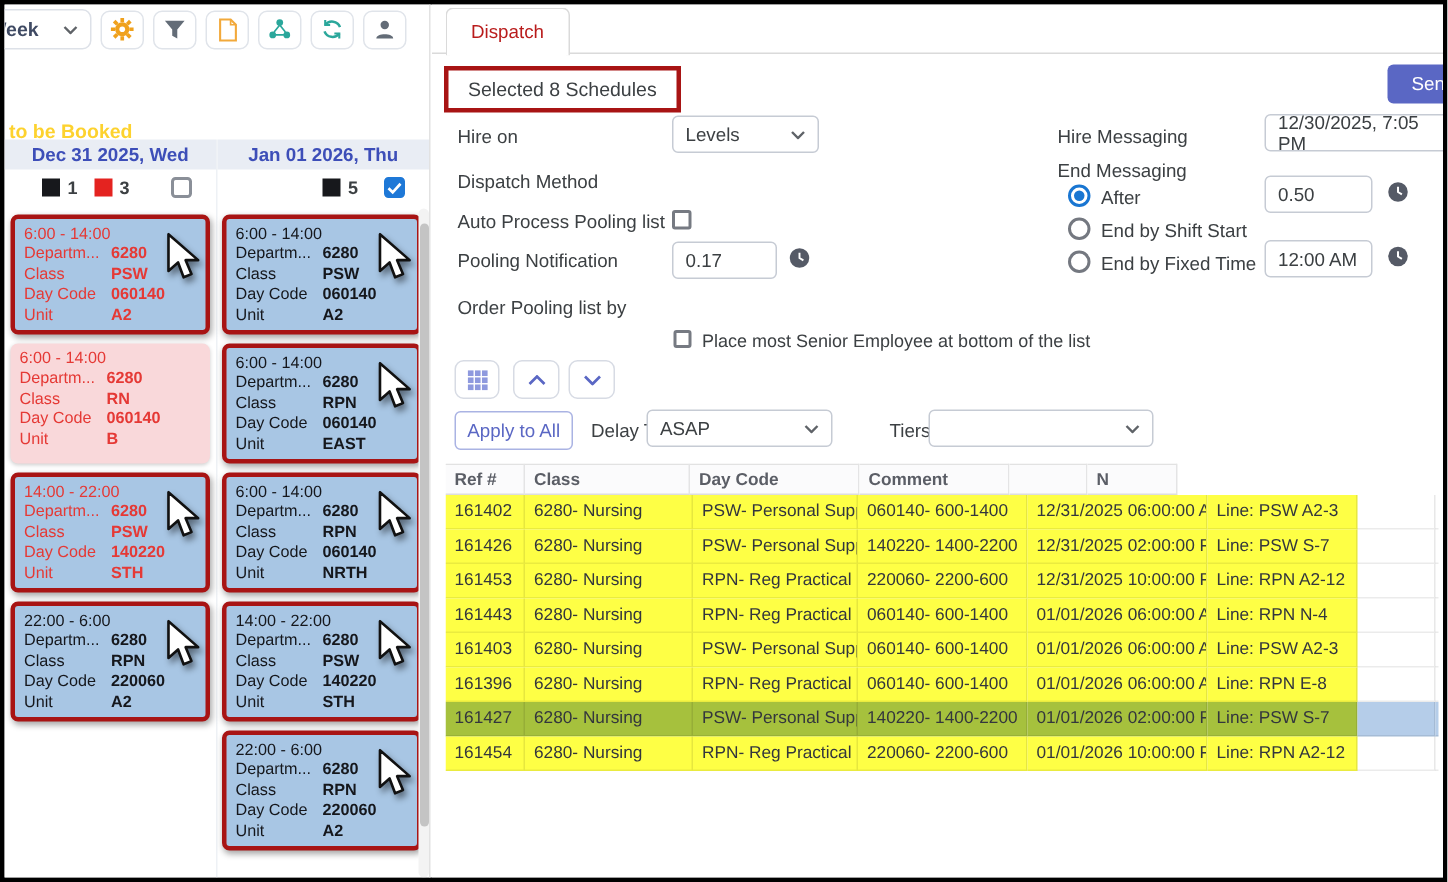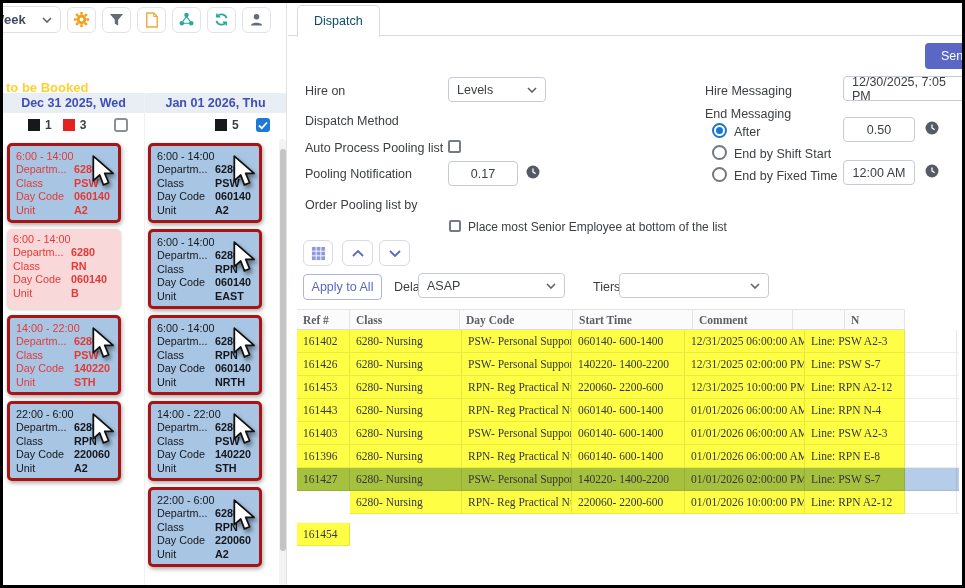--- a/index.html
+++ b/index.html
@@ -15,51 +15,51 @@
   .date-cell{position:absolute;top:90px;height:20px;background:#e9edf4;display:flex;align-items:center;justify-content:center;color:#3d4eb8;font-weight:bold;font-size:12.5px;}
   .count-cell{position:absolute;top:112px;height:22px;}
   .count-group{position:absolute;top:3px;display:flex;align-items:center;}
   .sq{width:12px;height:12px;margin-right:5px;display:inline-block;}
   .sq.black{background:#17181c;}
   .sq.red{background:#e42320;}
   .cnum{font-size:12px;font-weight:bold;color:#3c4043;margin-right:11px;}
   .cb2{position:absolute;right:16px;top:3px;width:14px;height:14px;border:2px solid #8a8f98;border-radius:3px;background:#fff;display:flex;align-items:center;justify-content:center;}
   .cb2.checked{background:#1e78d7;border-color:#1e78d7;}
   .colline{position:absolute;left:141px;top:90px;bottom:0;width:1px;background:#eef1f5;}
-  .card{position:absolute;width:114px;height:80px;border-radius:5px;padding:4px 6px;font-size:10.8px;line-height:13.4px;box-shadow:1px 2px 4px rgba(0,0,0,.35);cursor:pointer;}
+  .card{position:absolute;width:133px;height:80px;border-radius:5px;padding:4px 6px;font-size:10.8px;line-height:13.4px;box-shadow:1px 2px 4px rgba(0,0,0,.35);cursor:pointer;}
   .card.sel{border:3px solid #a81414;}
   .card.bg-blue{background:#a8c6e4;}
   .card.bg-pink{background:#f9d8da;box-shadow:0 1px 3px rgba(0,0,0,.2);}
   .card.txt-red{color:#e53935;}
   .card.txt-dark{color:#15171c;}
   .crow{display:flex;}
   .crow .lbl{width:58px;}
   .crow .val{font-weight:bold;}
   .cursor{position:absolute;top:9px;right:2px;filter:drop-shadow(2px 3px 2px rgba(0,0,0,.45));}
   .vscroll{position:absolute;left:276px;top:136px;width:7px;height:446px;background:#f3f3f3;border-radius:4px;}
   .vthumb{position:absolute;left:0.5px;width:6px;top:10px;height:402px;background:#c4c4c4;border-radius:3px;cursor:pointer;}
 
   
   .right-panel{position:absolute;left:285px;top:0;right:0;height:100%;overflow:hidden;background:#fff;}
   .tabbar{position:absolute;top:0;left:0;right:0;height:33px;border-bottom:1px solid #dadada;}
-  .tab{position:absolute;left:9px;top:2px;height:32px;line-height:30px;padding:0 16px;background:#fff;border:1px solid #dadada;border-bottom:none;border-radius:5px 5px 0 0;font-size:12.5px;color:#0c4a6e;z-index:2;cursor:pointer;}
+  .tab{position:absolute;left:9px;top:2px;height:32px;line-height:30px;padding:0 16px;background:#fff;border:1px solid #dadada;border-bottom:none;border-radius:5px 5px 0 0;font-size:12.5px;color:#b91c1c;z-index:2;cursor:pointer;}
   .sel-banner{position:absolute;left:8px;top:41px;border:3px solid #a81414;padding:5px 13px;font-size:13px;color:#3c4043;background:#fff;z-index:1;}
   .flabel{position:absolute;font-size:12.5px;color:#3c4043;white-space:nowrap;}
   .select{position:absolute;height:25px;border:1px solid #c6cbd4;border-radius:4px;background:#fff;display:flex;align-items:center;justify-content:space-between;padding:0 8px;font-size:12.5px;color:#3c4043;cursor:pointer;}
   .input-box{position:absolute;height:25px;border:1px solid #c6cbd4;border-radius:4px;background:#fff;display:flex;align-items:center;font-size:12.5px;color:#3c4043;padding:0 8px;}
-  .input-box.right{justify-content:center;}
+  .input-box.right{justify-content:flex-start;}
   .cb{position:absolute;width:13px;height:13px;border:2px solid #767a82;border-radius:2px;background:#fff;cursor:pointer;}
   .radio{position:absolute;width:15px;height:15px;border:2px solid #747880;border-radius:50%;background:#fff;cursor:pointer;}
   .radio.sel{border-color:#1976d2;}
   .radio.sel::after{content:"";position:absolute;inset:2px;background:#1976d2;border-radius:50%;}
   .clockbtn{position:absolute;width:16px;height:16px;border:none;background:transparent;padding:0;cursor:pointer;}
   .send-btn{position:absolute;left:637px;top:40px;height:26px;padding:0 16px;background:#5a67c4;color:#fff;border:none;border-radius:4px;font-size:12.5px;cursor:pointer;}
   .sqbtn{position:absolute;width:31px;height:26px;border:1px solid #d7dbe4;border-radius:6px;background:#fff;display:flex;align-items:center;justify-content:center;padding:0;cursor:pointer;}
   .apply-btn{position:absolute;left:15px;top:271px;width:79px;height:26px;border:1px solid #aab3e3;border-radius:4px;background:#fff;color:#5a67c4;font-size:12.5px;cursor:pointer;}
-  .sched-table{position:absolute;left:9px;top:306px;width:662px;overflow:hidden;font-family:Liberation Serif, serif;}
+  .sched-table{position:absolute;left:9px;top:306px;width:662px;overflow:hidden;}
   .trow{display:flex;width:720px;}
   .tcell{height:23px;line-height:22px;padding:0 6px;font-size:11.5px;color:#33363d;border-bottom:1px solid rgba(0,0,0,0.08);border-right:1px solid rgba(0,0,0,0.09);overflow:hidden;white-space:nowrap;}
   .thead .tcell{height:21px;line-height:20px;color:#5b5e66;font-weight:bold;background:#fbfbfc;border-top:1px solid #e2e2e2;border-bottom:1px solid #ddd;}
   .tcell.hl{background:#feff45;}
   .tcell.hlsel{background:#a6c13d;}
   .tcell.restsel{background:#b5cde9;}
   .trow.data{cursor:pointer;}
 </style>
 </head>
 <body>
@@ -351,20 +351,23 @@
     <div class="vscroll">
         <div class="vthumb"></div>
       </div>
   </div>
 
   <div class="right-panel">
     <div class="tabbar">
       <div class="tab">Dispatch</div>
     </div>
 
+    <div class="sel-banner">
+      <span>Selected 8 Schedules</span>
+    </div>
     <button class="send-btn">Send</button>
 
     <span class="flabel" style="left:17px;top:81px">Hire on</span>
     <div class="select" style="left:160px;top:74px;width:98px">
       <span>Levels</span>
       <svg width="10" height="6" viewBox="0 0 10 6">
           <path d="M1 1 L5 5 L9 1" stroke="#5f6368" stroke-width="1.6" fill="none"></path>
         </svg>
     </div>
 
@@ -442,40 +445,39 @@
         </svg>
     </button>
     <button class="sqbtn" style="left:91px;top:237px">
       <svg width="12" height="7" viewBox="0 0 12 7">
           <path d="M1 1 L6 6 L11 1" stroke="#5a67c4" stroke-width="1.8" fill="none"></path>
         </svg>
     </button>
 
     <button class="apply-btn">Apply to All</button>
     <span class="flabel" style="left:106px;top:277px">Delay Time</span>
-    <div class="select" style="left:130px;top:270px;width:147px">
+    <div class="select" style="left:143px;top:270px;width:124px">
       <span>ASAP</span>
       <svg width="10" height="6" viewBox="0 0 10 6">
           <path d="M1 1 L5 5 L9 1" stroke="#5f6368" stroke-width="1.6" fill="none"></path>
         </svg>
     </div>
     <span class="flabel" style="left:305px;top:277px">Tiers</span>
     <div class="select" style="left:331px;top:270px;width:150px">
       <span></span>
       <svg width="10" height="6" viewBox="0 0 10 6">
           <path d="M1 1 L5 5 L9 1" stroke="#5f6368" stroke-width="1.6" fill="none"></path>
         </svg>
     </div>
 
     <div class="sched-table" id="schedTable">
         <div class="trow thead">
           <div class="tcell" style="width: 53px;">Ref #</div>
           <div class="tcell" style="width: 110px;">Class</div>
           <div class="tcell" style="width: 113px;">Day Code</div>
-          <div class="tcell" style="width: 120px;">Start Time</div>
           <div class="tcell" style="width: 100px;">Comment</div>
           <div class="tcell" style="width: 52px;"></div>
           <div class="tcell" style="width: 60px;">N</div>
         </div>
         <div class="trow data">
           <div class="tcell hl" style="width: 53px;">161402</div>
           <div class="tcell hl" style="width: 112px;">6280- Nursing</div>
           <div class="tcell hl" style="width: 110px;">PSW- Personal Support</div>
           <div class="tcell hl" style="width: 113px;">060140- 600-1400</div>
           <div class="tcell hl" style="width: 120px;">12/31/2025 06:00:00 AM</div>
@@ -537,21 +539,21 @@
           <div class="tcell hlsel" style="width: 53px;">161427</div>
           <div class="tcell hlsel" style="width: 112px;">6280- Nursing</div>
           <div class="tcell hlsel" style="width: 110px;">PSW- Personal Support</div>
           <div class="tcell hlsel" style="width: 113px;">140220- 1400-2200</div>
           <div class="tcell hlsel" style="width: 120px;">01/01/2026 02:00:00 PM</div>
           <div class="tcell hlsel" style="width: 100px;">Line: PSW S-7</div>
           <div class="tcell restsel" style="width: 52px;"></div>
           <div class="tcell restsel" style="width: 60px;"></div>
         </div>
         <div class="trow data">
-          <div class="tcell hl" style="width: 53px; margin-top: 32px;">161454</div>
+          <div class="tcell hl" style="width: 53px;">161454</div>
           <div class="tcell hl" style="width: 112px;">6280- Nursing</div>
           <div class="tcell hl" style="width: 110px;">RPN- Reg Practical Nurs</div>
           <div class="tcell hl" style="width: 113px;">220060- 2200-600</div>
           <div class="tcell hl" style="width: 120px;">01/01/2026 10:00:00 PM</div>
           <div class="tcell hl" style="width: 100px;">Line: RPN A2-12</div>
           <div class="tcell" style="width: 52px;"></div>
           <div class="tcell" style="width: 60px;"></div>
         </div>
       </div>
   </div>

